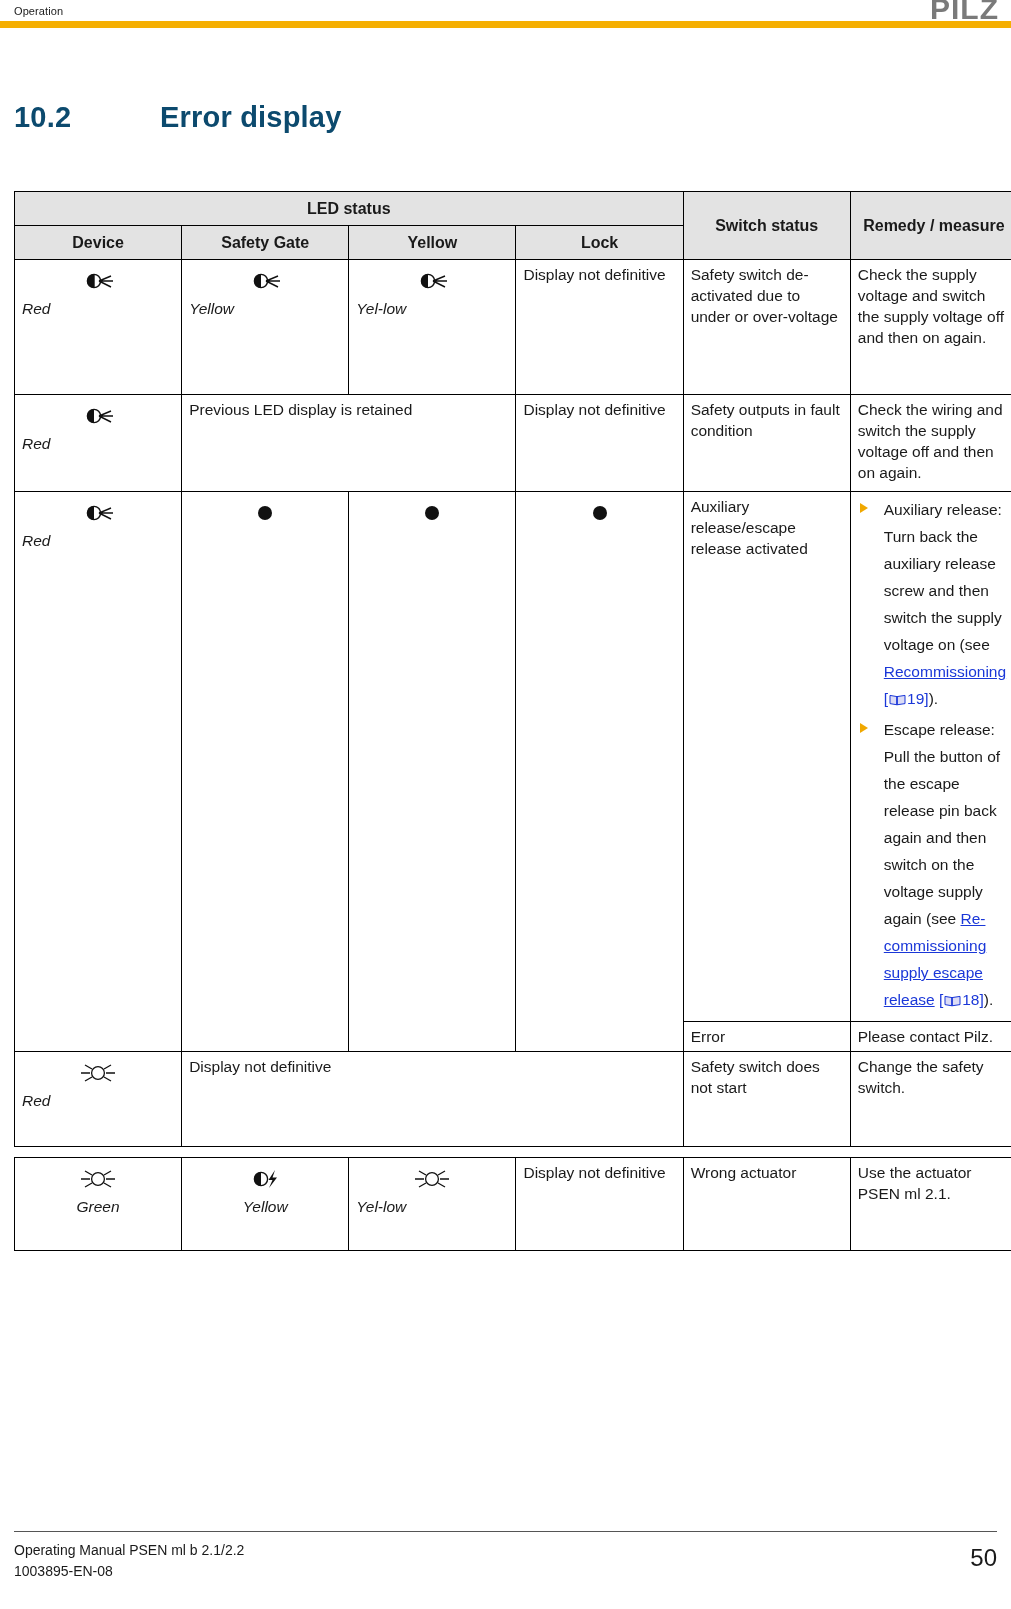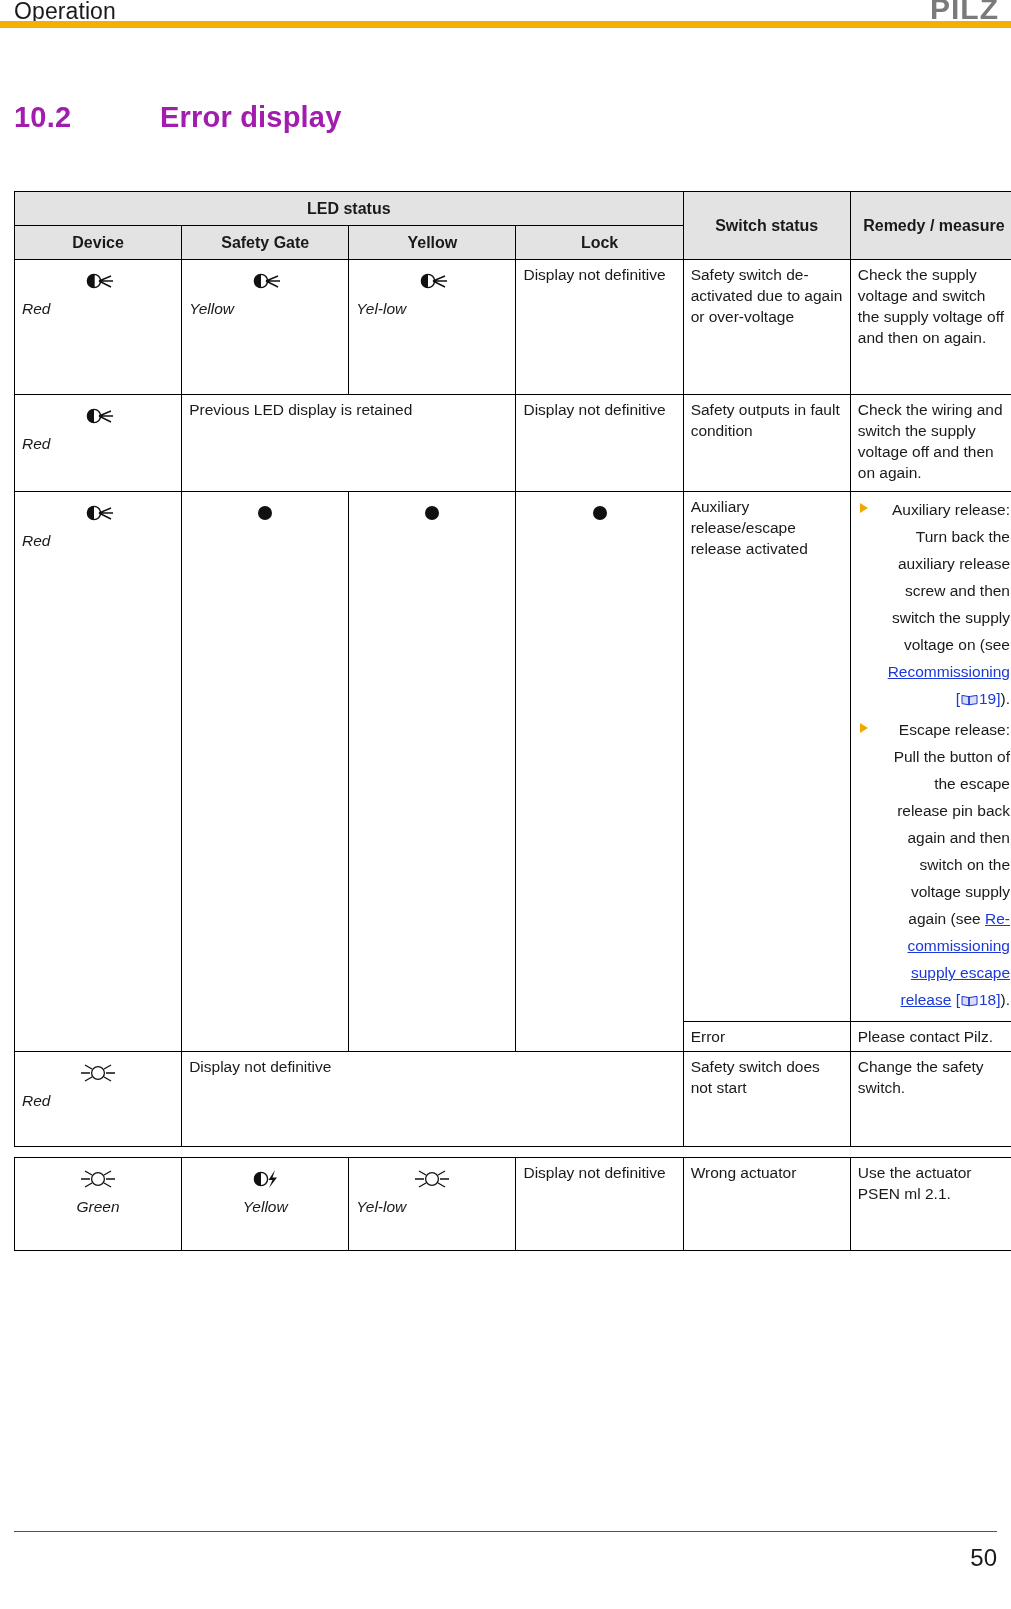--- a/index.html
+++ b/index.html
@@ -19,21 +19,21 @@
   
   .page-header {
     position: absolute;
     left: 0; top: 0; right: 0;
     height: 26px;
   }
   .header-title {
     position: absolute;
     left: 14px;
     top: 0px;
-    font-size: 23px;
+    font-size: 11px;
     line-height: 22px;
     color: #1a1a1a;
     letter-spacing: 0.1px;
   }
   .brand-logo {
     position: absolute;
     right: 12px;
     top: -6px;
     font-size: 30px;
     line-height: 30px;
@@ -53,21 +53,21 @@
 
   
   .section-heading {
     position: absolute;
     left: 14px;
     top: 100px;
     width: 960px;
     font-size: 29px;
     font-weight: 700;
     line-height: 34px;
-    color: #a21caf;
+    color: #0c4a6e;
     letter-spacing: 0.2px;
   }
   .section-heading .sec-num {
     display: inline-block;
     width: 146px;
   }
 
   
   .err-table {
     position: absolute;
@@ -124,21 +124,20 @@
     height: 26px;
     vertical-align: middle;
   }
   .led-icon svg { display: block; }
 
   
   .bullet-list {
     margin: 0;
     padding: 0;
     list-style: none;
-    text-align: right;
   }
   .bullet-list li {
     position: relative;
     padding-left: 26px;
     margin-bottom: 4px;
     line-height: 27px;
   }
   .bullet-mark {
     position: absolute;
     left: 2px;
@@ -251,21 +250,21 @@
               <g stroke="#111" stroke-width="1.4" fill="none">
             <path d="M22 13 L34 8 M22 13 L36 13 M22 13 L34 19"></path>
               </g>
             <path d="M17 6.2 A6.6 6.6 0 0 0 17 19.8 Z" fill="#111"></path>
             <circle cx="17" cy="13" r="6.6" fill="none" stroke="#111" stroke-width="1.4"></circle>
           </svg>
         </span>
         <span class="led-label">Yel-low</span>
       </td>
       <td>Display not definitive</td>
-      <td>Safety switch de-activated due to again or over-voltage</td>
+      <td>Safety switch de-activated due to under or over-voltage</td>
       <td>Check the supply voltage and switch the supply voltage off and then on again.</td>
     </tr>
 
     <tr>
       <td class="led-cell" style="height:84px">
         <span class="led-icon">
           <svg viewBox="0 0 42 26">
               <g stroke="#111" stroke-width="1.4" fill="none">
             <path d="M22 13 L34 8 M22 13 L36 13 M22 13 L34 19"></path>
               </g>
@@ -396,14 +395,18 @@
       <td>Display not definitive</td>
       <td>Wrong actuator</td>
       <td>Use the actuator PSEN ml 2.1.</td>
     </tr>
 
   </tbody>
 </table>
 
 <div class="page-footer">
   <div class="footer-rule"></div>
+  <div class="footer-left">
+    <div>Operating Manual PSEN ml b 2.1/2.2</div>
+    <div>1003895-EN-08</div>
+  </div>
   <div class="footer-page">50</div>
 </div>
 
 </body></html>

